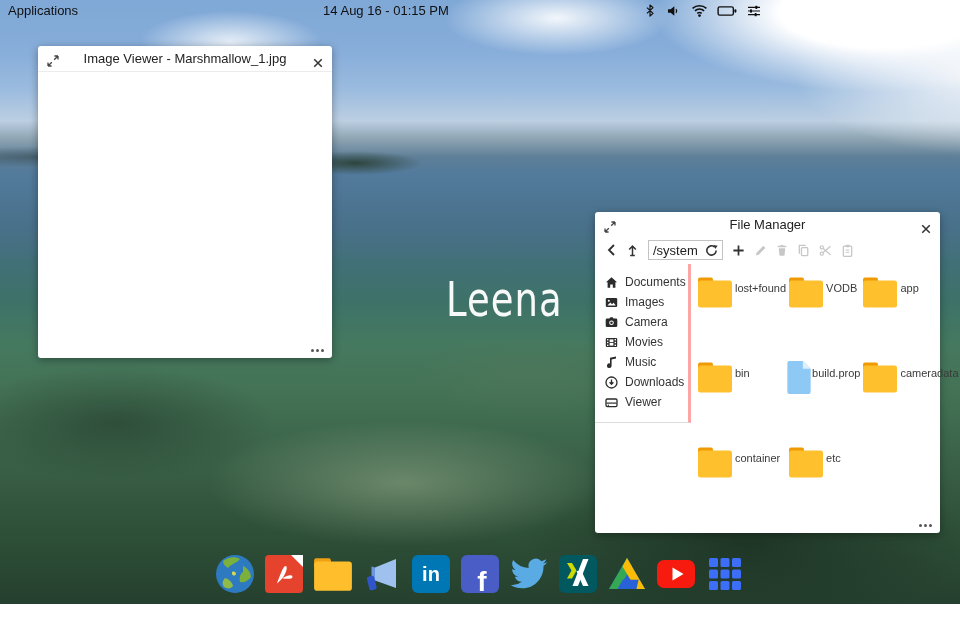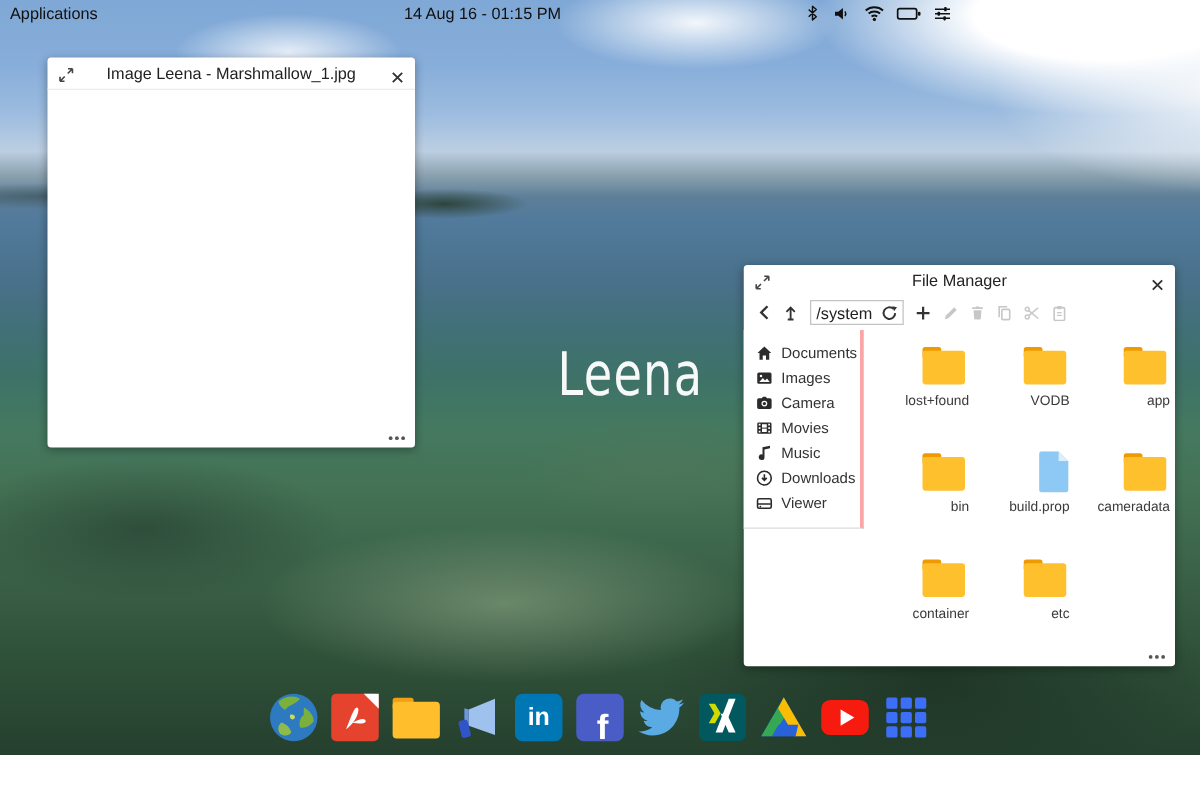--- a/index.html
+++ b/index.html
@@ -77,21 +77,21 @@
   .fm-toolbar .tbtn.disabled { cursor:default; }
   .path-box { display:flex; align-items:center; border:1px solid #c3c3c3; border-radius:0; height:20px; padding:0 4px; background:#fff; }
   .path-box input { border:none; outline:none; width:52px; font-size:13px; color:#222; font-family:"Liberation Sans",sans-serif; }
   .fm-body { display:flex; height:253px; }
   .fm-sidebar { width:96px; flex:none; border-right:3px solid #fca5a5; border-bottom:1px solid #dcdcdc;
                 align-self:flex-start; padding:8px 0 10px 10px; background:#fff; }
   .sb-item { display:flex; align-items:center; gap:7px; height:20px; cursor:pointer; }
   .sb-item svg { flex:none; display:block; }
   .sb-item span { font-size:12px; color:#333; white-space:nowrap; }
   .fm-grid { flex:1; display:grid; grid-template-columns:repeat(3,1fr); padding:12px 4px 0; row-gap:8px; align-content:start; }
-  .fm-item { display:flex; flex-direction:column; align-items:flex-end; height:77px; cursor:pointer; }
+  .fm-item { display:flex; flex-direction:row; align-items:flex-start; height:77px; cursor:pointer; }
   .fm-item svg { display:block; }
   .fm-item .fm-label { font-size:11px; color:#3a3a3a; margin-top:6px; text-align:center; }
 
   
   .dock { position:absolute; left:50%; bottom:44px; transform:translateX(-50%);
           display:flex; gap:5px; align-items:flex-start; }
   .dock-item { width:44px; height:42px; display:flex; align-items:center; justify-content:center; cursor:pointer; }
   .dock-badge { width:38px; height:38px; border-radius:6px; display:flex; align-items:center; justify-content:center;
                 color:#fff; font-weight:bold; }
   .badge-in { background:#0077B5; font-size:20px; }
@@ -149,21 +149,21 @@
   </div>
 </div>
 
 <div class="window" id="image-viewer">
   <div class="titlebar">
     <span class="win-expand">
       <svg width="12" height="12" viewBox="0 0 12 12">
           <path d="M11 1 L7.2 4.8 M11 1 h-3.6 M11 1 v3.6 M1 11 L4.8 7.2 M1 11 h3.6 M1 11 v-3.6" fill="none" stroke="#444" stroke-width="1.3"></path>
         </svg>
     </span>
-    <span class="title">Image Leena - Marshmallow_1.jpg</span>
+    <span class="title">Image Viewer - Marshmallow_1.jpg</span>
     <span class="win-close">
       <svg width="10" height="10" viewBox="0 0 12 12">
           <path d="M1.5 1.5 L10.5 10.5 M10.5 1.5 L1.5 10.5" stroke="#333" stroke-width="1.8"></path>
         </svg>
     </span>
   </div>
   <div class="iv-image"></div>
   <div class="resize-dots">
       <i></i>
       <i></i>

